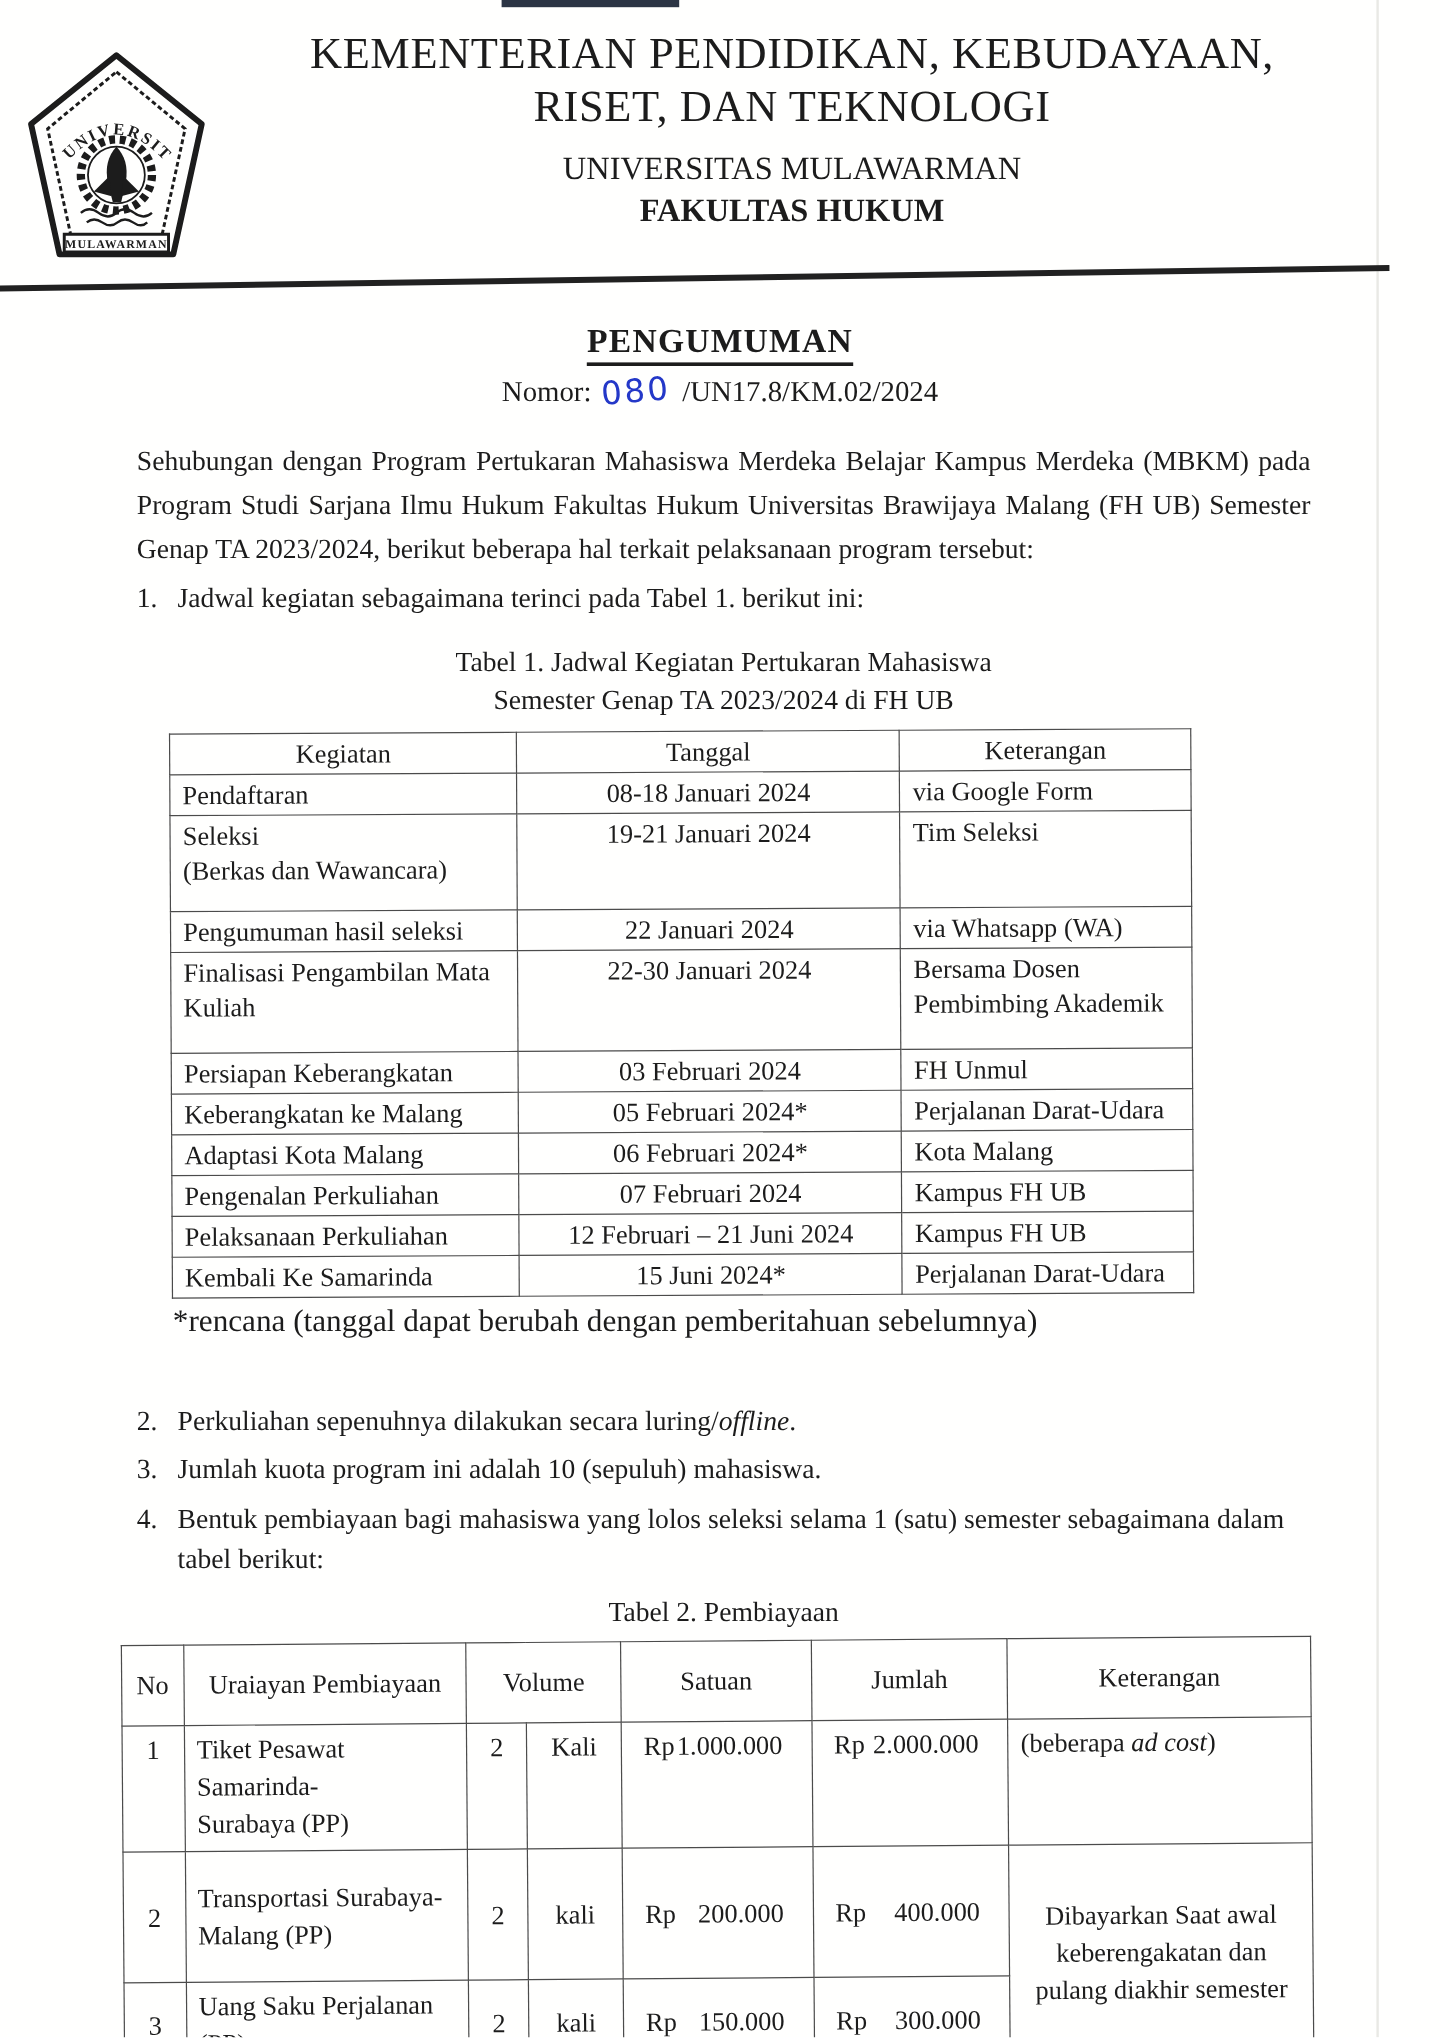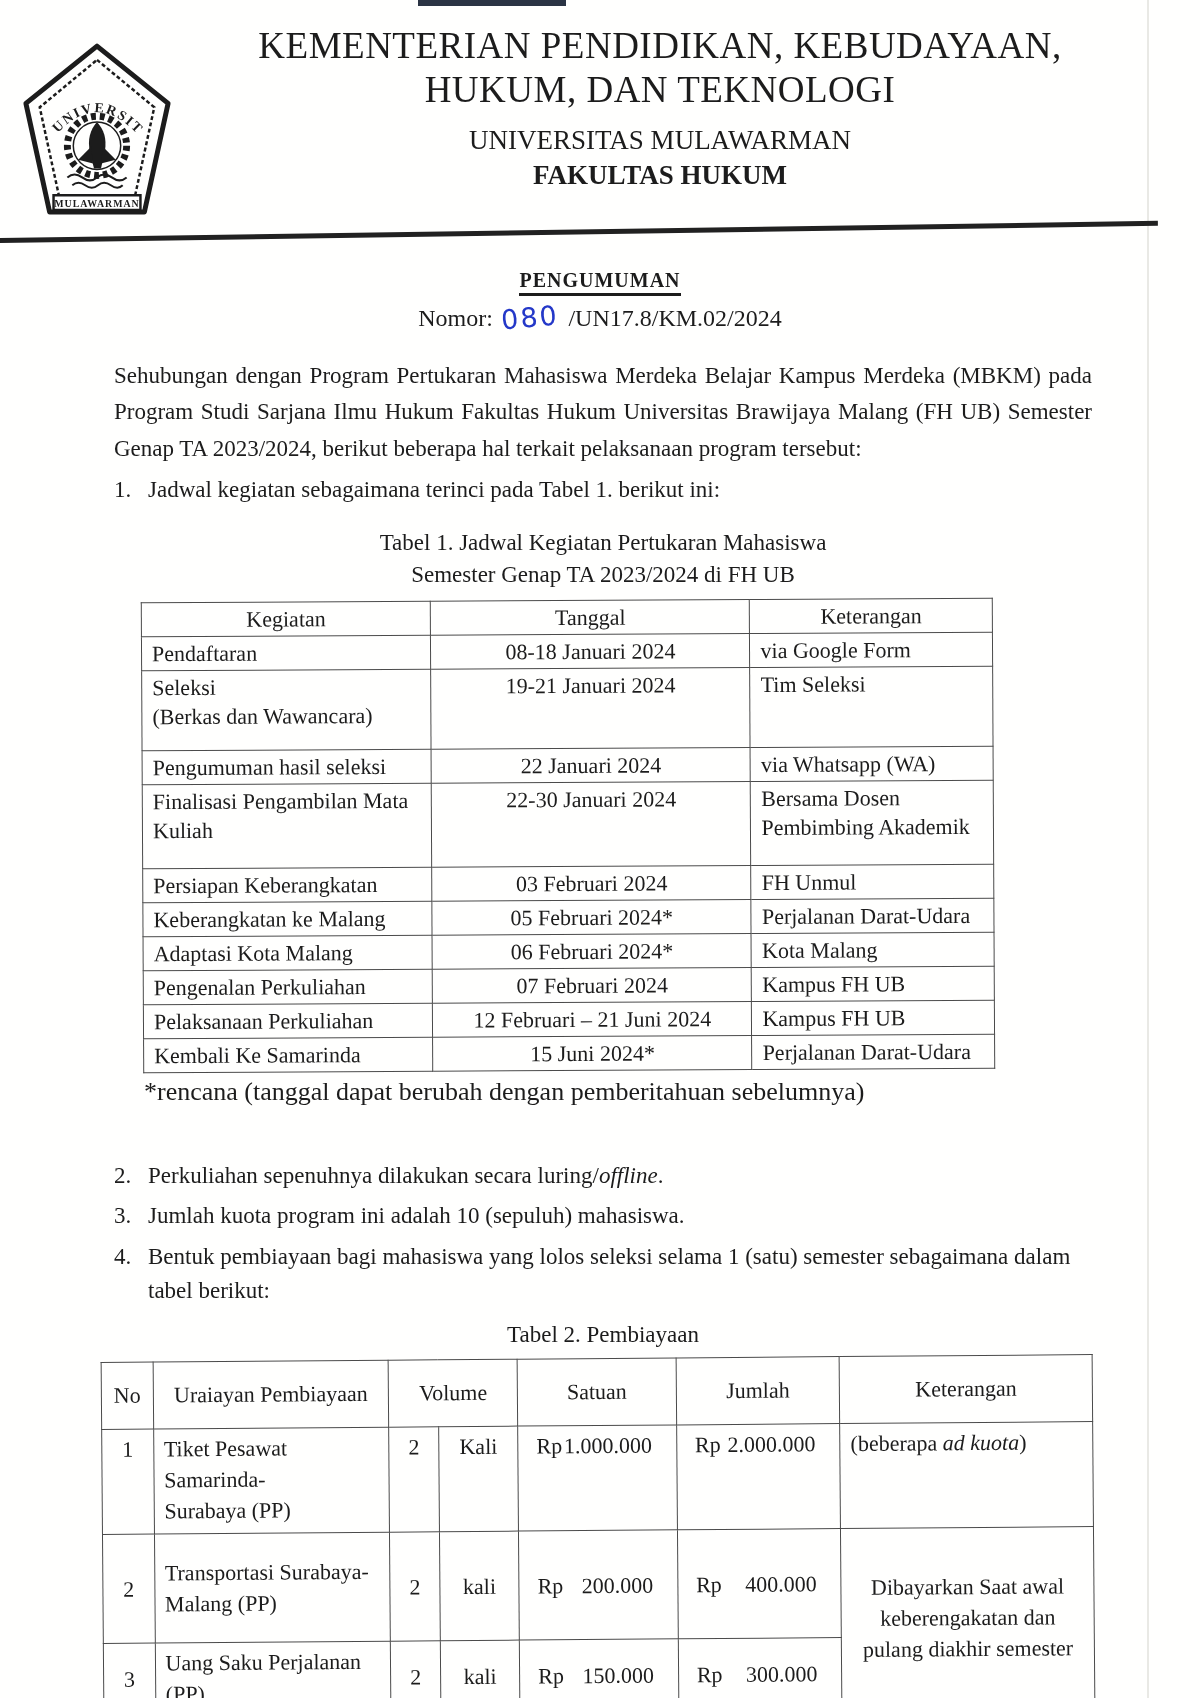--- a/index.html
+++ b/index.html
@@ -16,21 +16,21 @@
   .logo{position:absolute;left:18px;top:40px;}
   .head-text{margin:0 70px 0 190px;text-align:center;line-height:1.18;}
   .ministry{font-size:37px;letter-spacing:.5px;}
   .university{font-size:27px;margin-top:14px;}
   .faculty{font-size:27px;font-weight:bold;margin-top:3px;}
   .address{font-size:20px;margin-top:8px;line-height:1.45;}
   .head-rule{width:1158px;height:5px;background:#212121;margin-top:14px;transform:rotate(-0.85deg);transform-origin:left center;}
 
   
   .title-wrap{text-align:center;margin-top:26px;}
-  .doc-title{display:inline-block;font-size:20px;font-weight:bold;letter-spacing:1px;border-bottom:3px solid #1c1c1c;padding-bottom:1px;}
+  .doc-title{display:inline-block;font-size:28px;font-weight:bold;letter-spacing:1px;border-bottom:3px solid #1c1c1c;padding-bottom:1px;}
   .nomor-line{font-size:24px;margin-top:5px;}
   .handwritten{display:inline-block;color:#2438c8;font-family:"DejaVu Sans",sans-serif;font-size:27px;transform:rotate(-5deg) translateY(1px);letter-spacing:2px;margin:0 10px 0 8px;}
 
   
   .content{padding:0 108px 0 114px;}
   .intro{margin-top:26px;font-size:23px;line-height:1.58;text-align:justify;}
   .num-item{display:flex;font-size:23px;line-height:1.5;margin-top:6px;}
   .num-item .no{flex:0 0 34px;}
   .num-item .tx{flex:1;font-family:Liberation Serif, serif;}
 
@@ -82,21 +82,21 @@
       <path d="M80 82 C73 90 70 100 73 113 L77 129 L84 129 L88 112 C90 98 87 90 80 82 Z" fill="#1c1c1c"></path>
       <path d="M61 120 L74 107 L76 124 Z" fill="#1c1c1c"></path>
       <path d="M99 120 L86 107 L84 124 Z" fill="#1c1c1c"></path>
       <path d="M50 138 q7 -6 15 0 t15 0 t15 0 t15 0" stroke="#1c1c1c" stroke-width="2" fill="none"></path>
       <path d="M55 146 q6 -5 13 0 t13 0 t13 0 t12 0" stroke="#1c1c1c" stroke-width="2" fill="none"></path>
       <path d="M36 156 L124 156 L124 171 L36 171 Z" fill="#ffffff" stroke="#1c1c1c" stroke-width="2.5"></path>
       <text x="80" y="167.5" text-anchor="middle" font-size="10" font-weight="bold" letter-spacing="1" fill="#1c1c1c">MULAWARMAN</text>
     </svg>
     <div class="head-text">
       <div class="ministry">KEMENTERIAN PENDIDIKAN, KEBUDAYAAN,</div>
-      <div class="ministry">HUKUM, DAN TEKNOLOGI</div>
+      <div class="ministry">RISET, DAN TEKNOLOGI</div>
       <div class="university">UNIVERSITAS MULAWARMAN</div>
       <div class="faculty">FAKULTAS HUKUM</div>
     </div>
   </div>
   <div class="head-rule"></div>
 
   <div class="title-wrap">
     <div class="doc-title">PENGUMUMAN</div>
     <div class="nomor-line">
       <span>Nomor:</span><span class="handwritten">080</span><span>/UN17.8/KM.02/2024</span>
@@ -240,21 +240,21 @@
                 <span>Rp</span>
                 <span>1.000.000</span>
               </div>
         </td>
         <td>
           <div class="money">
                 <span>Rp</span>
                 <span>2.000.000</span>
               </div>
         </td>
-        <td><span>(beberapa </span><span class="it">ad kuota</span><span>)</span></td>
+        <td><span>(beberapa </span><span class="it">ad cost</span><span>)</span></td>
       </tr>
       <tr class="r2">
         <td class="c">2</td>
         <td>
           <div>Transportasi Surabaya-</div>
           <div>Malang (PP)</div>
         </td>
         <td class="c">2</td>
         <td class="c">kali</td>
         <td>

